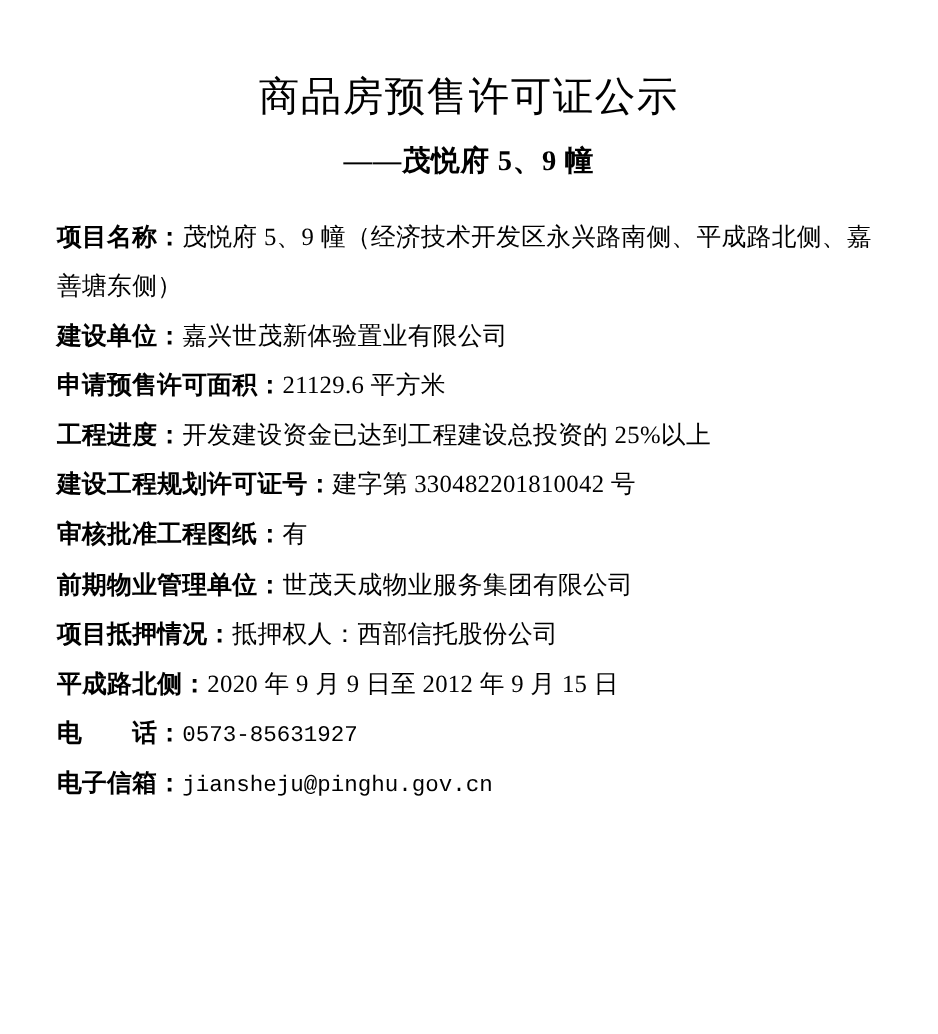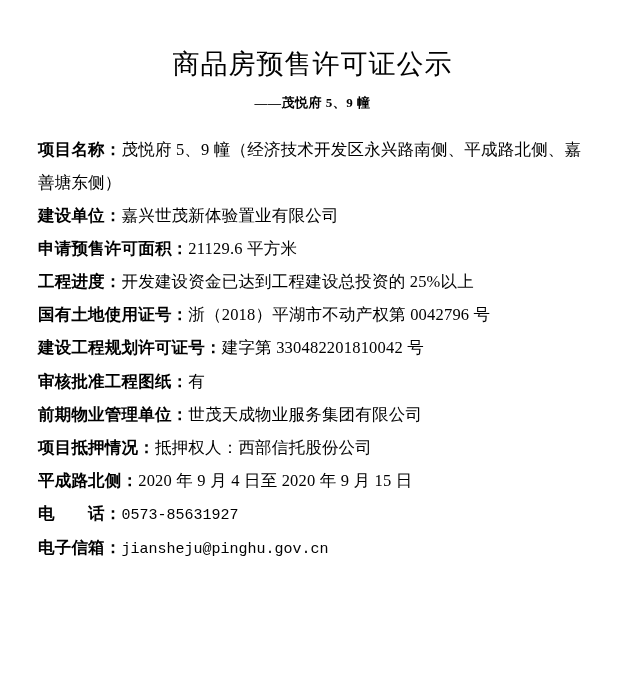--- a/index.html
+++ b/index.html
@@ -24,21 +24,21 @@
   .doc-title {
     text-align: center;
     font-size: 27px;
     font-weight: normal;
     letter-spacing: 1px;
     margin-top: 48px;
     line-height: 1.2;
   }
   .doc-subtitle {
     text-align: center;
-    font-size: 13px;
+    font-size: 19px;
     font-weight: bold;
     margin-top: 14px;
     letter-spacing: 0.5px;
   }
   .fields {
     margin-top: 22px;
   }
   .field-row {
     display: block;
     font-size: 16.5px;
@@ -80,42 +80,39 @@
     </div>
 
     <div class="field-row">
       <span class="field-label">申请预售许可面积：</span><span class="field-value">21129.6 平方米</span>
     </div>
 
     <div class="field-row">
       <span class="field-label">工程进度：</span><span class="field-value">开发建设资金已达到工程建设总投资的 25%以上</span>
     </div>
 
-    <div class="field-row">
-      <span class="field-label">国有土地使用证号：</span><span class="field-value">浙（2018）平湖市不动产权第 0042796 号</span>
-    </div>
 
     <div class="field-row">
       <span class="field-label">建设工程规划许可证号：</span><span class="field-value">建字第 330482201810042 号</span>
     </div>
 
     <div class="field-row">
       <span class="field-label">审核批准工程图纸：</span><span class="field-value">有</span>
     </div>
 
     <div class="field-row">
       <span class="field-label">前期物业管理单位：</span><span class="field-value">世茂天成物业服务集团有限公司</span>
     </div>
 
     <div class="field-row">
       <span class="field-label">项目抵押情况：</span><span class="field-value">抵押权人：西部信托股份公司</span>
     </div>
 
     <div class="field-row">
-      <span class="field-label">平成路北侧：</span><span class="field-value">2020 年 9 月 4 日至 2020 年 9 月 15 日</span>
+      <span class="field-label">平成路北侧：</span><span class="field-value">2020 年 9 月 9 日至 2012 年 9 月 15 日</span>
     </div>
 
 
     <div class="field-row">
       <span class="field-label">电　　话：</span><span class="field-value mono">0573-85631927</span>
     </div>
 
     <div class="field-row">
       <span class="field-label">电子信箱：</span><span class="field-value mono">jiansheju@pinghu.gov.cn</span>
     </div>

